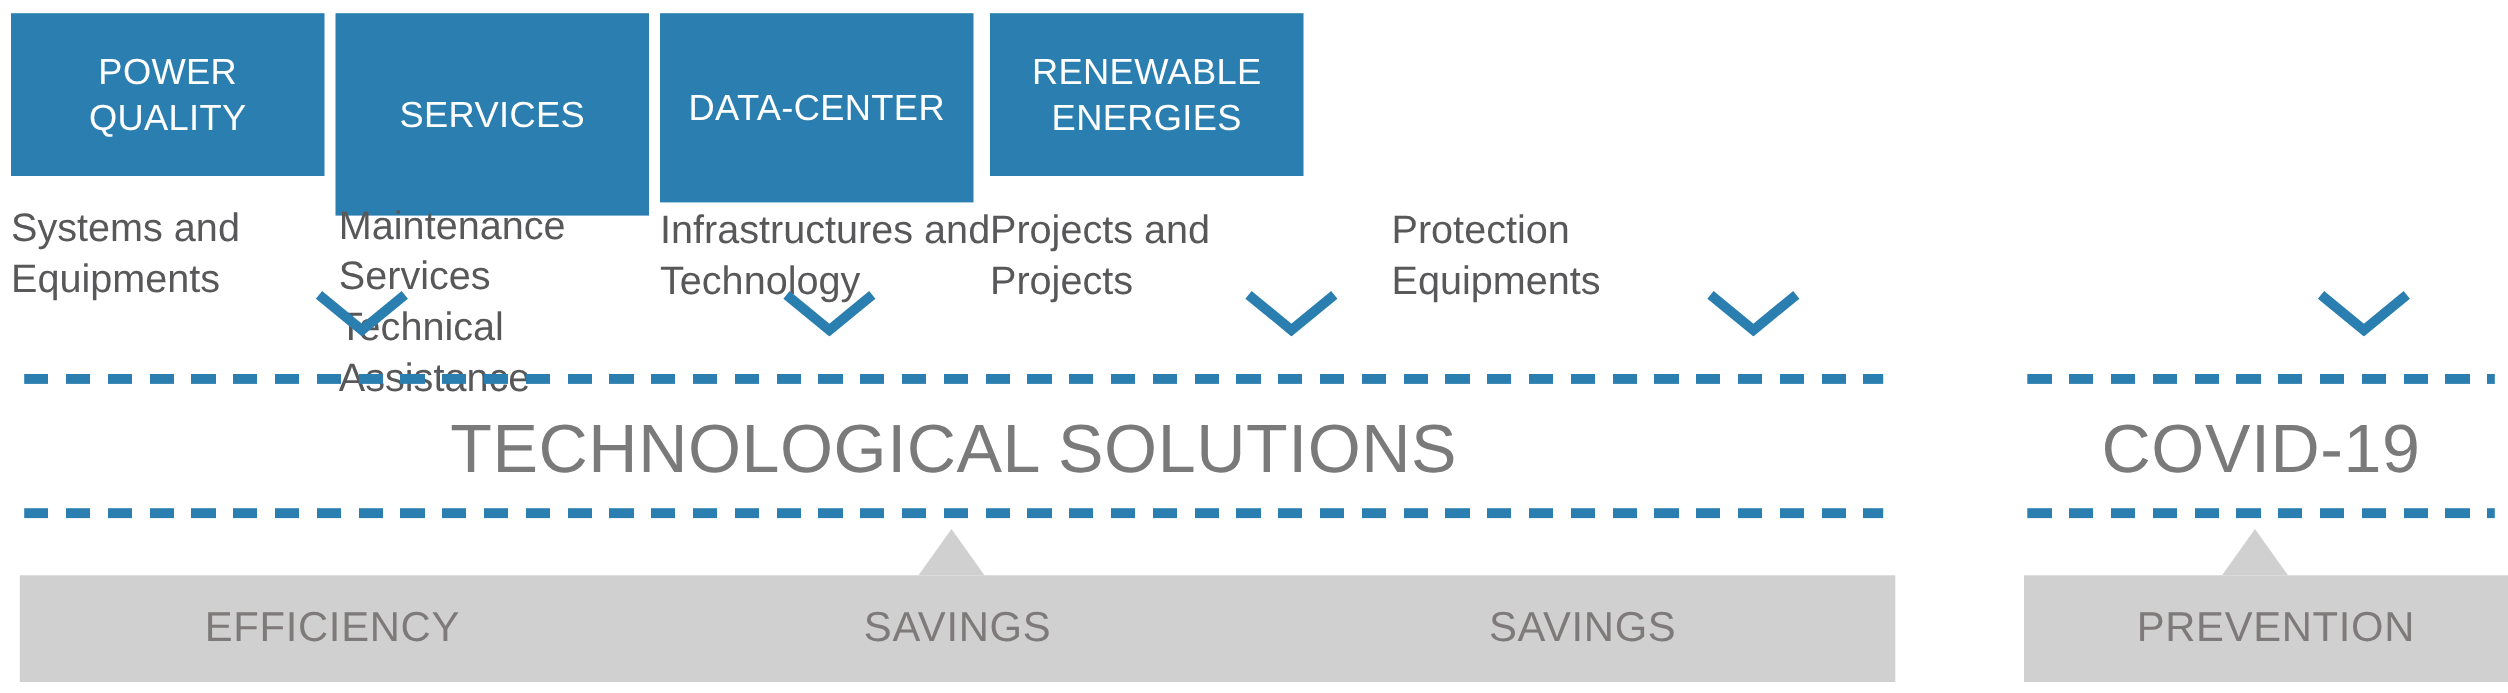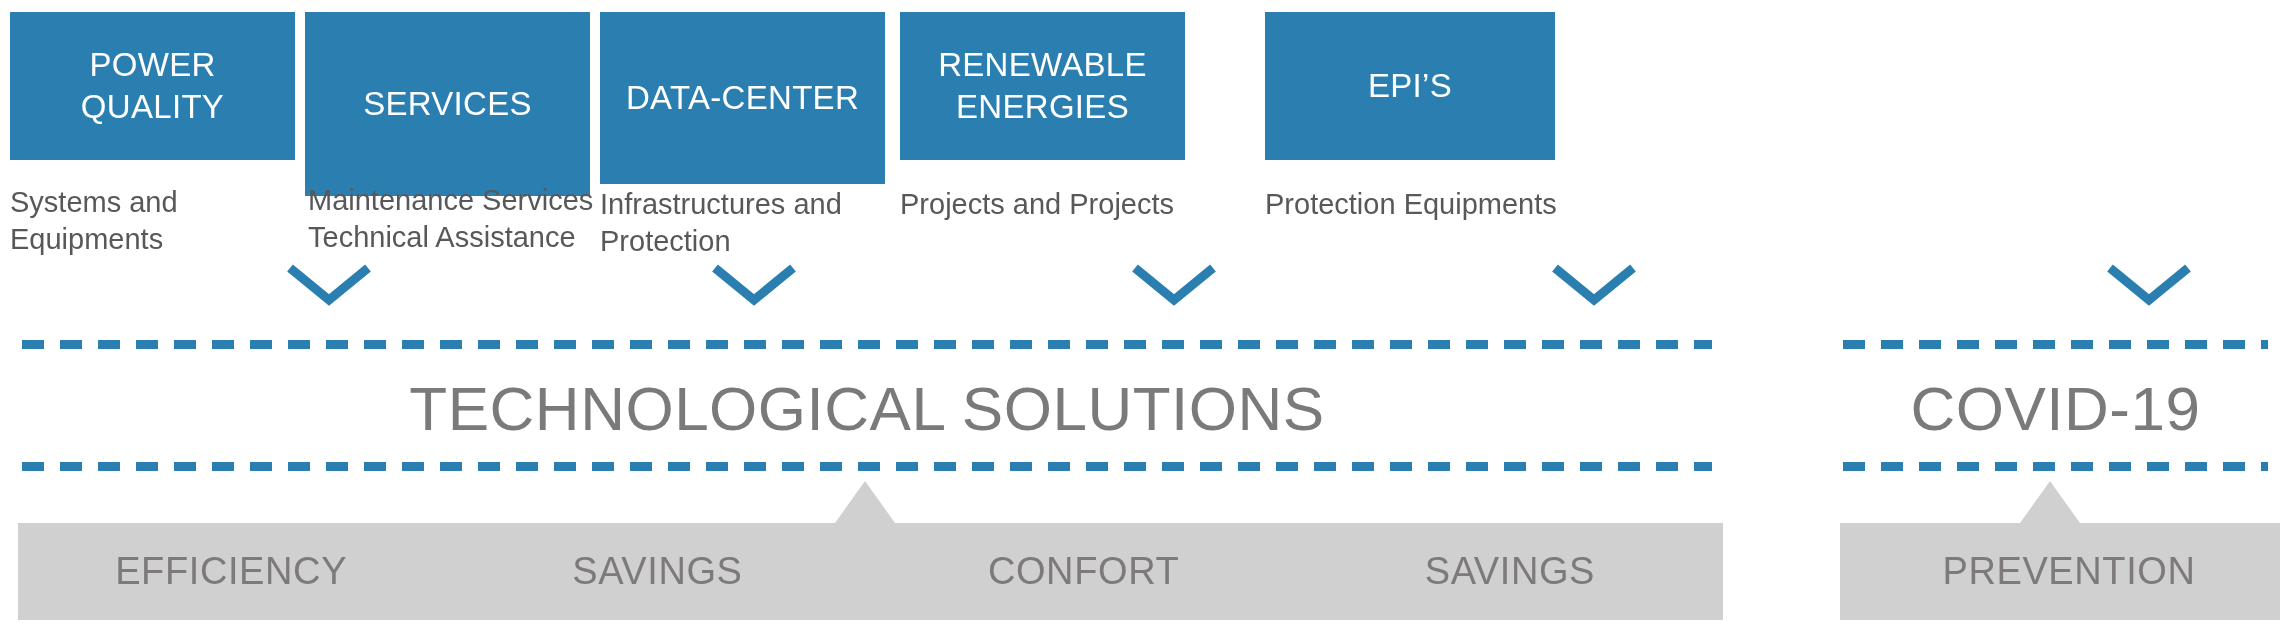--- a/index.html
+++ b/index.html
@@ -38,21 +38,21 @@
     font-weight: 400;
     line-height: 1.28;
     letter-spacing: 0.3px;
     white-space: pre-line;
   }
 
   
   .card-caption {
     position: absolute;
     color: #58585a;
-    font-size: 29px;
+    font-size: 36px;
     font-weight: 400;
     line-height: 1.28;
     white-space: pre-line;
     text-align: left;
   }
 
   
   .chevron {
     position: absolute;
     width: 88px;
@@ -124,30 +124,27 @@
 
   <div class="card-box" style="left:600px; top:12px; width:285px; height:172px;">
     <div class="card-title">DATA-CENTER</div>
   </div>
 
   <div class="card-box" style="left:900px; top:12px; width:285px; height:148px;">
     <div class="card-title">RENEWABLE
 ENERGIES</div>
   </div>
 
-  <div class="card-box" style="left:1265px; top:12px; width:290px; height:148px;">
-    <div class="card-title">EPI’S</div>
-  </div>
 
   <div class="card-caption" style="left:10px; top:184px; width:300px;">Systems and Equipments</div>
 
   <div class="card-caption" style="left:308px; top:182px; width:320px;">Maintenance Services
 Technical Assistance</div>
 
-  <div class="card-caption" style="left:600px; top:186px; width:330px;">Infrastructures and Protection</div>
+  <div class="card-caption" style="left:600px; top:186px; width:330px;">Infrastructures and Technology</div>
 
   <div class="card-caption" style="left:900px; top:186px; width:320px;">Projects and Projects</div>
 
   <div class="card-caption" style="left:1265px; top:186px; width:330px;">Protection Equipments</div>
 
   <div class="chevron" style="left:285px; top:262px;">
     <svg viewBox="0 0 88 44" xmlns="http://www.w3.org/2000/svg">
       <polyline points="5,6 44,38 83,6" fill="none" stroke="#2b7fb0" stroke-width="9" stroke-linecap="butt" stroke-linejoin="miter"></polyline>
     </svg>
   </div>
@@ -185,21 +182,20 @@
   <div class="banner-text" style="left:22px; top:378px; width:1690px;">TECHNOLOGICAL SOLUTIONS</div>
 
   <div class="banner-text" style="left:1843px; top:378px; width:425px;">COVID-19</div>
 
   <div class="up-tri" style="left:835px; top:481px;"></div>
   <div class="up-tri" style="left:2020px; top:481px;"></div>
 
   <div class="gray-bar" style="left:18px; top:523px; width:1705px; height:97px;">
     <div class="gray-cell">EFFICIENCY</div>
     <div class="gray-cell">SAVINGS</div>
-    <div class="gray-cell">CONFORT</div>
     <div class="gray-cell">SAVINGS</div>
   </div>
 
   <div class="gray-bar" style="left:1840px; top:523px; width:458px; height:97px;">
     <div class="gray-cell">PREVENTION</div>
   </div>
 
 </div>
 
 </body></html>

